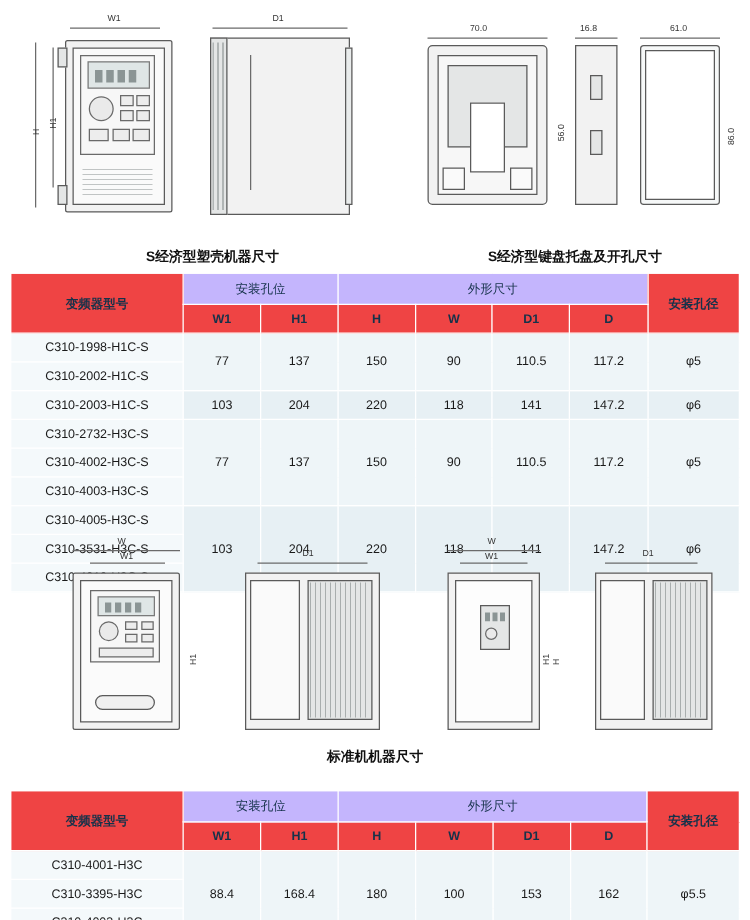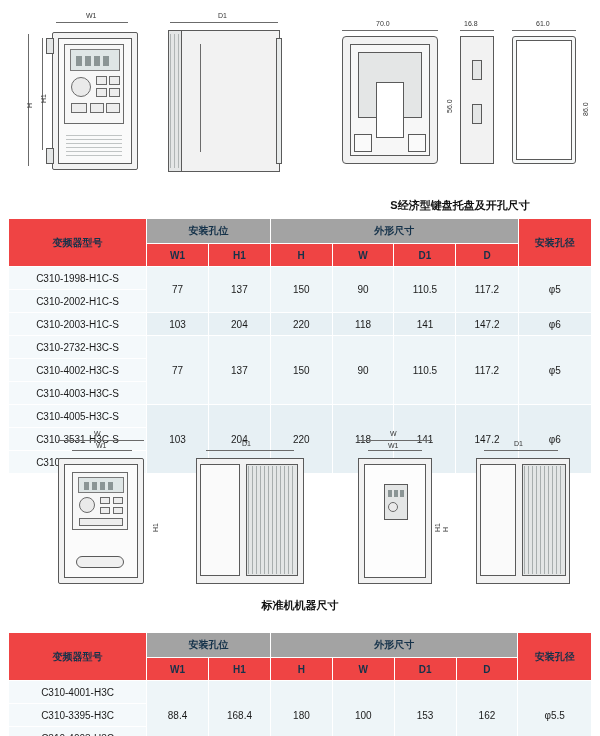--- a/index.html
+++ b/index.html
@@ -46,21 +46,21 @@
     font-size:10px;
     background:#fff;
   }
   table.dim-table td, table.dim-table th{
     border:1px solid #ffffff;
     text-align:center;
     vertical-align:middle;
     padding:0;
   }
   .hdr{background:#ef4444;font-weight:bold;color:#15324a;}
-  .hdr2{background:#a3a3a3;font-weight:bold;color:#15324a;}
+  .hdr2{background:#c4b5fd;font-weight:normal;color:#15324a;}
   .cell{background:#eef5f8;}
   .cell-alt{background:#e7f0f4;}
   .model{background:#f4f9fb;text-align:center;}
 
   
   .kp{position:absolute;border:1px solid #6a6a6a;background:#f7f7f7;box-sizing:border-box;}
   .kp-screen{position:absolute;background:#dfe6e6;border:1px solid #7a7a7a;box-sizing:border-box;}
   .kp-knob{position:absolute;border:1px solid #6a6a6a;border-radius:50%;background:#eaeaea;box-sizing:border-box;}
   .kp-btn{position:absolute;border:1px solid #6a6a6a;background:#ededed;box-sizing:border-box;}
   .seg{position:absolute;background:#8b9595;}
@@ -106,20 +106,21 @@
     </div>
 
     <div class="hatch-h" style="position:absolute;left:46px;top:124px;width:56px;height:24px;opacity:.6;"></div>
 
     <div class="outline fill-lt" style="left:148px;top:22px;width:112px;height:142px;"></div>
     <div class="outline fill-md" style="left:148px;top:22px;width:14px;height:142px;"></div>
     <div class="hatch" style="position:absolute;left:150px;top:26px;width:10px;height:134px;opacity:.7;"></div>
     <div class="outline" style="left:256px;top:30px;width:6px;height:126px;background:#e9ecec;"></div>
     <div class="dim-line dim-v" style="left:180px;top:36px;height:108px;"></div>
 
+    <div class="caption" style="left:0;top:190px;width:300px;">S经济型塑壳机器尺寸</div>
   </div>
 
   <div class="fig" style="left:330px;top:8px;width:260px;height:180px;">
 
     <div class="dim-line dim-h" style="left:12px;top:22px;width:96px;"></div>
     <div class="dim-txt" style="left:46px;top:12px;">70.0</div>
     <div class="dim-txt rot" style="left:116px;top:105px;">56.0</div>
     <div class="dim-line dim-h" style="left:130px;top:22px;width:34px;"></div>
     <div class="dim-txt" style="left:134px;top:12px;">16.8</div>
     <div class="dim-line dim-h" style="left:182px;top:22px;width:64px;"></div>

